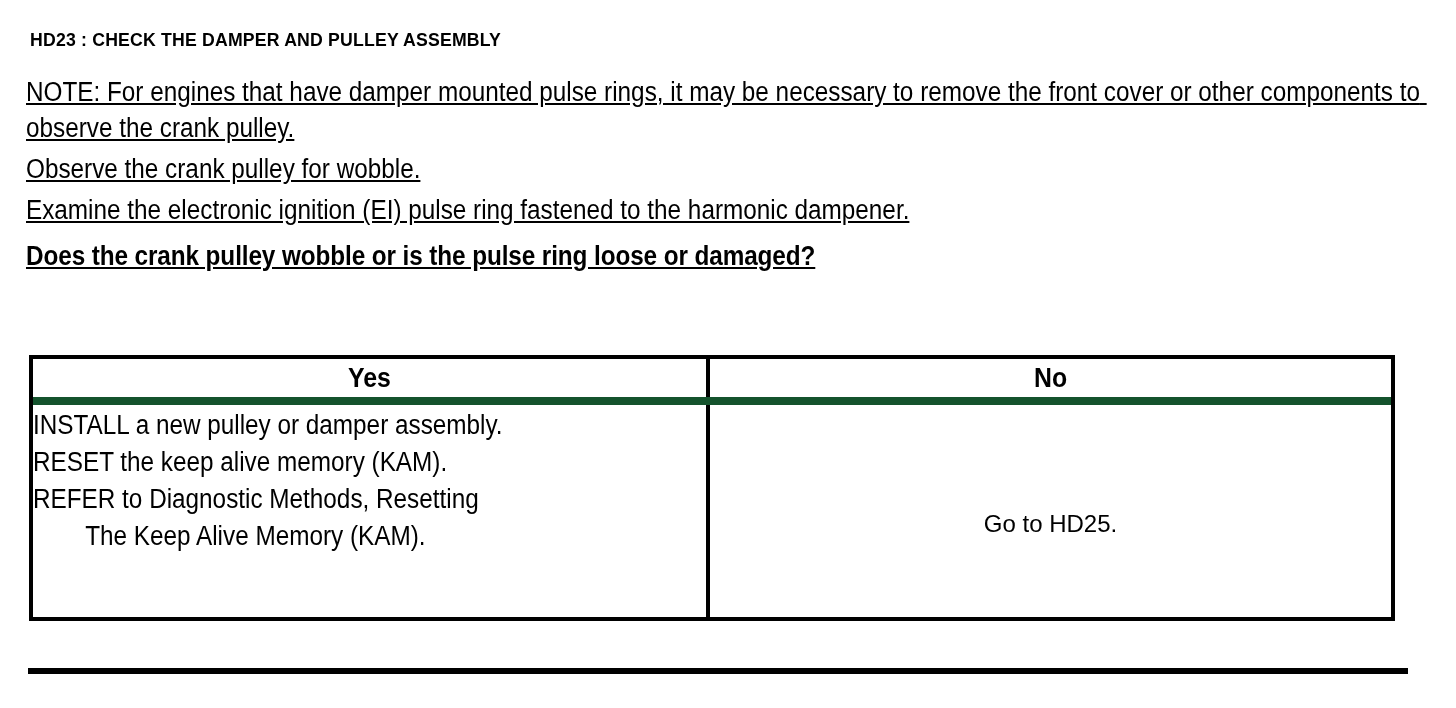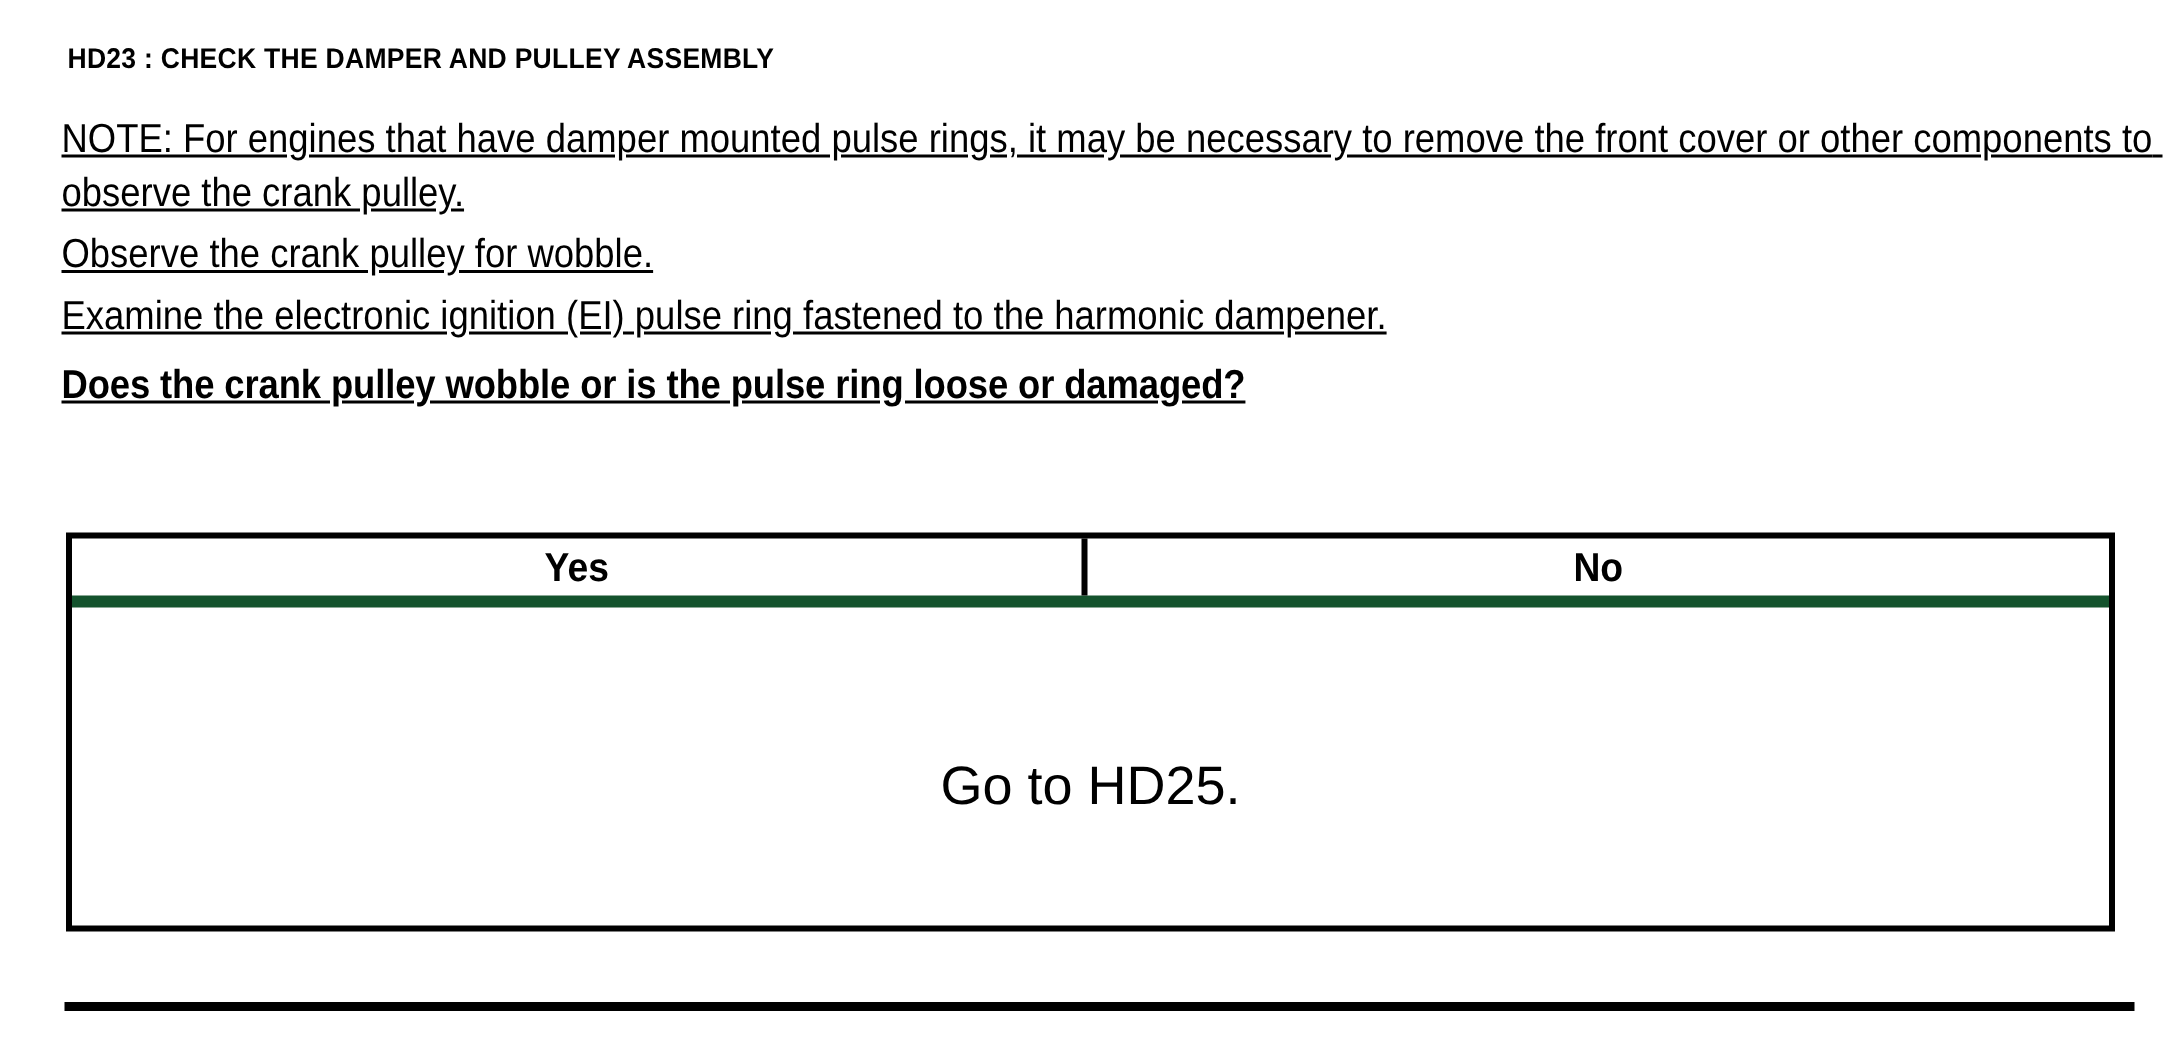--- a/index.html
+++ b/index.html
@@ -14,21 +14,20 @@
     position: relative;
     overflow: hidden;
     font-family: "Liberation Sans", "DejaVu Sans", sans-serif;
     color: #000000;
     -webkit-font-smoothing: none;
   }
 
   .page {
     position: absolute;
     inset: 0;
-    margin-left: 15px;
   }
 
   
   .step-title {
     position: absolute;
     left: 30px;
     top: 30px;
     font-size: 19px;
     font-weight: bold;
     letter-spacing: 0.2px;
@@ -121,21 +120,21 @@
     white-space: pre;
   }
   .yes-line.indent { padding-left: 58px; }
 
   .no-content {
     position: absolute;
     left: 0;
     right: 0;
     top: 102px;
     text-align: center;
-    font-size: 36px;
+    font-size: 24px;
     line-height: 34px;
   }
 
   
   .footer-rule {
     position: absolute;
     left: 28px;
     top: 668px;
     width: 1380px;
     height: 6px;
@@ -162,20 +161,28 @@
       <div class="col-yes">
         <div class="head-label">Yes</div>
       </div>
       <div class="col-no">
         <div class="head-label">No</div>
       </div>
     </div>
 
     <div class="table-body">
 
+      <div class="col-yes">
+        <div class="yes-content">
+          <div class="yes-line">INSTALL a new pulley or damper assembly.</div>
+          <div class="yes-line">RESET the keep alive memory (KAM).</div>
+          <div class="yes-line">REFER to Diagnostic Methods, Resetting</div>
+          <div class="yes-line indent">The Keep Alive Memory (KAM).</div>
+        </div>
+      </div>
 
       <div class="col-no">
         <div class="no-content">Go to HD25.</div>
       </div>
 
     </div>
   </div>
 
   <div class="footer-rule"></div>
 

